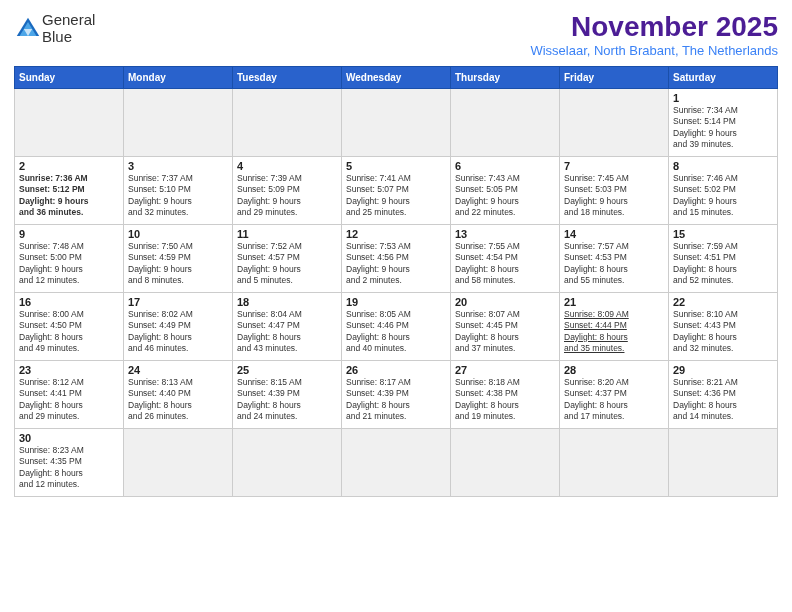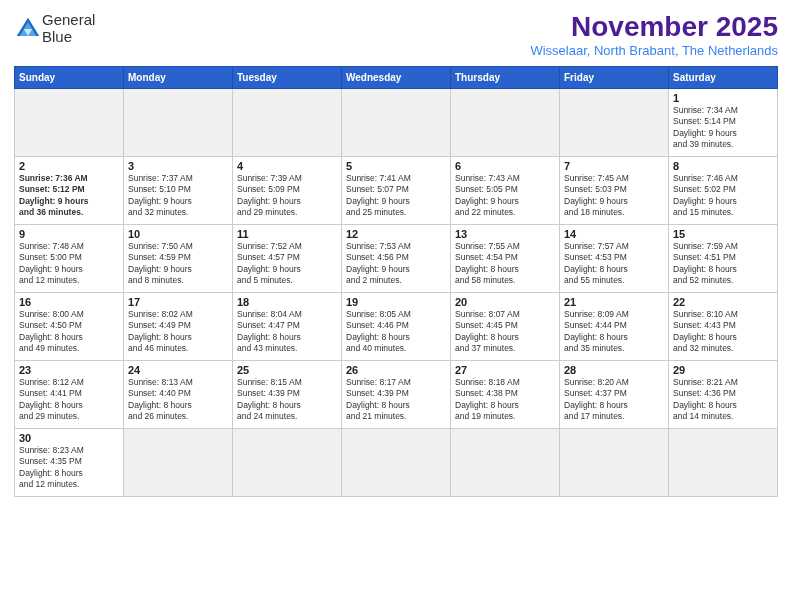--- a/index.html
+++ b/index.html
@@ -278,21 +278,21 @@
           </td>
           <td>
             <span class="cell-day">20</span>
             <div class="cell-info" style="white-space: pre-line;">Sunrise: 8:07 AM
 Sunset: 4:45 PM
 Daylight: 8 hours
 and 37 minutes.</div>
           </td>
           <td>
             <span class="cell-day">21</span>
-            <div class="cell-info" style="white-space: pre-line;">Sunrise: 8:09 AM
+            <div class="cell-info" style="white-space: pre-line; text-decoration: underline;">Sunrise: 8:09 AM
 Sunset: 4:44 PM
 Daylight: 8 hours
 and 35 minutes.</div>
           </td>
           <td>
             <span class="cell-day">22</span>
             <div class="cell-info" style="white-space: pre-line;">Sunrise: 8:10 AM
 Sunset: 4:43 PM
 Daylight: 8 hours
 and 32 minutes.</div>

